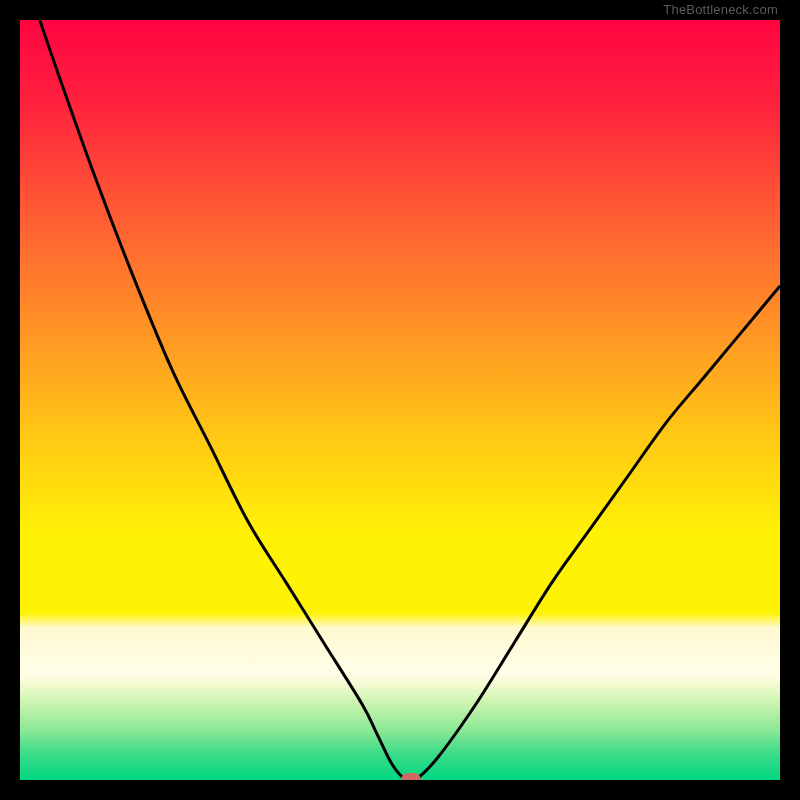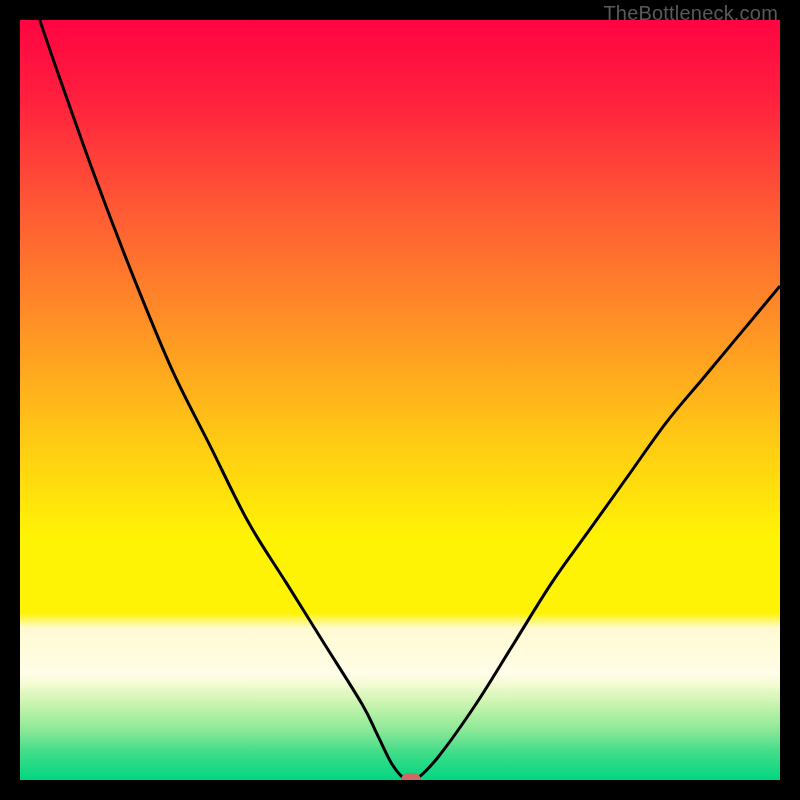--- a/index.html
+++ b/index.html
@@ -16,21 +16,21 @@
     top: 20px;
     width: 760px;
     height: 760px;
     overflow: hidden;
   }
   .watermark {
     position: absolute;
     top: 2px;
     right: 22px;
     font-family: Arial, Helvetica, sans-serif;
-    font-size: 20px;
+    font-size: 13px;
     color: #5a5a5a;
     font-weight: 500;
     letter-spacing: 0.2px;
   }
   .gradient-bg {
     position: absolute;
     inset: 0;
   }
   .curve-svg {
     position: absolute;

